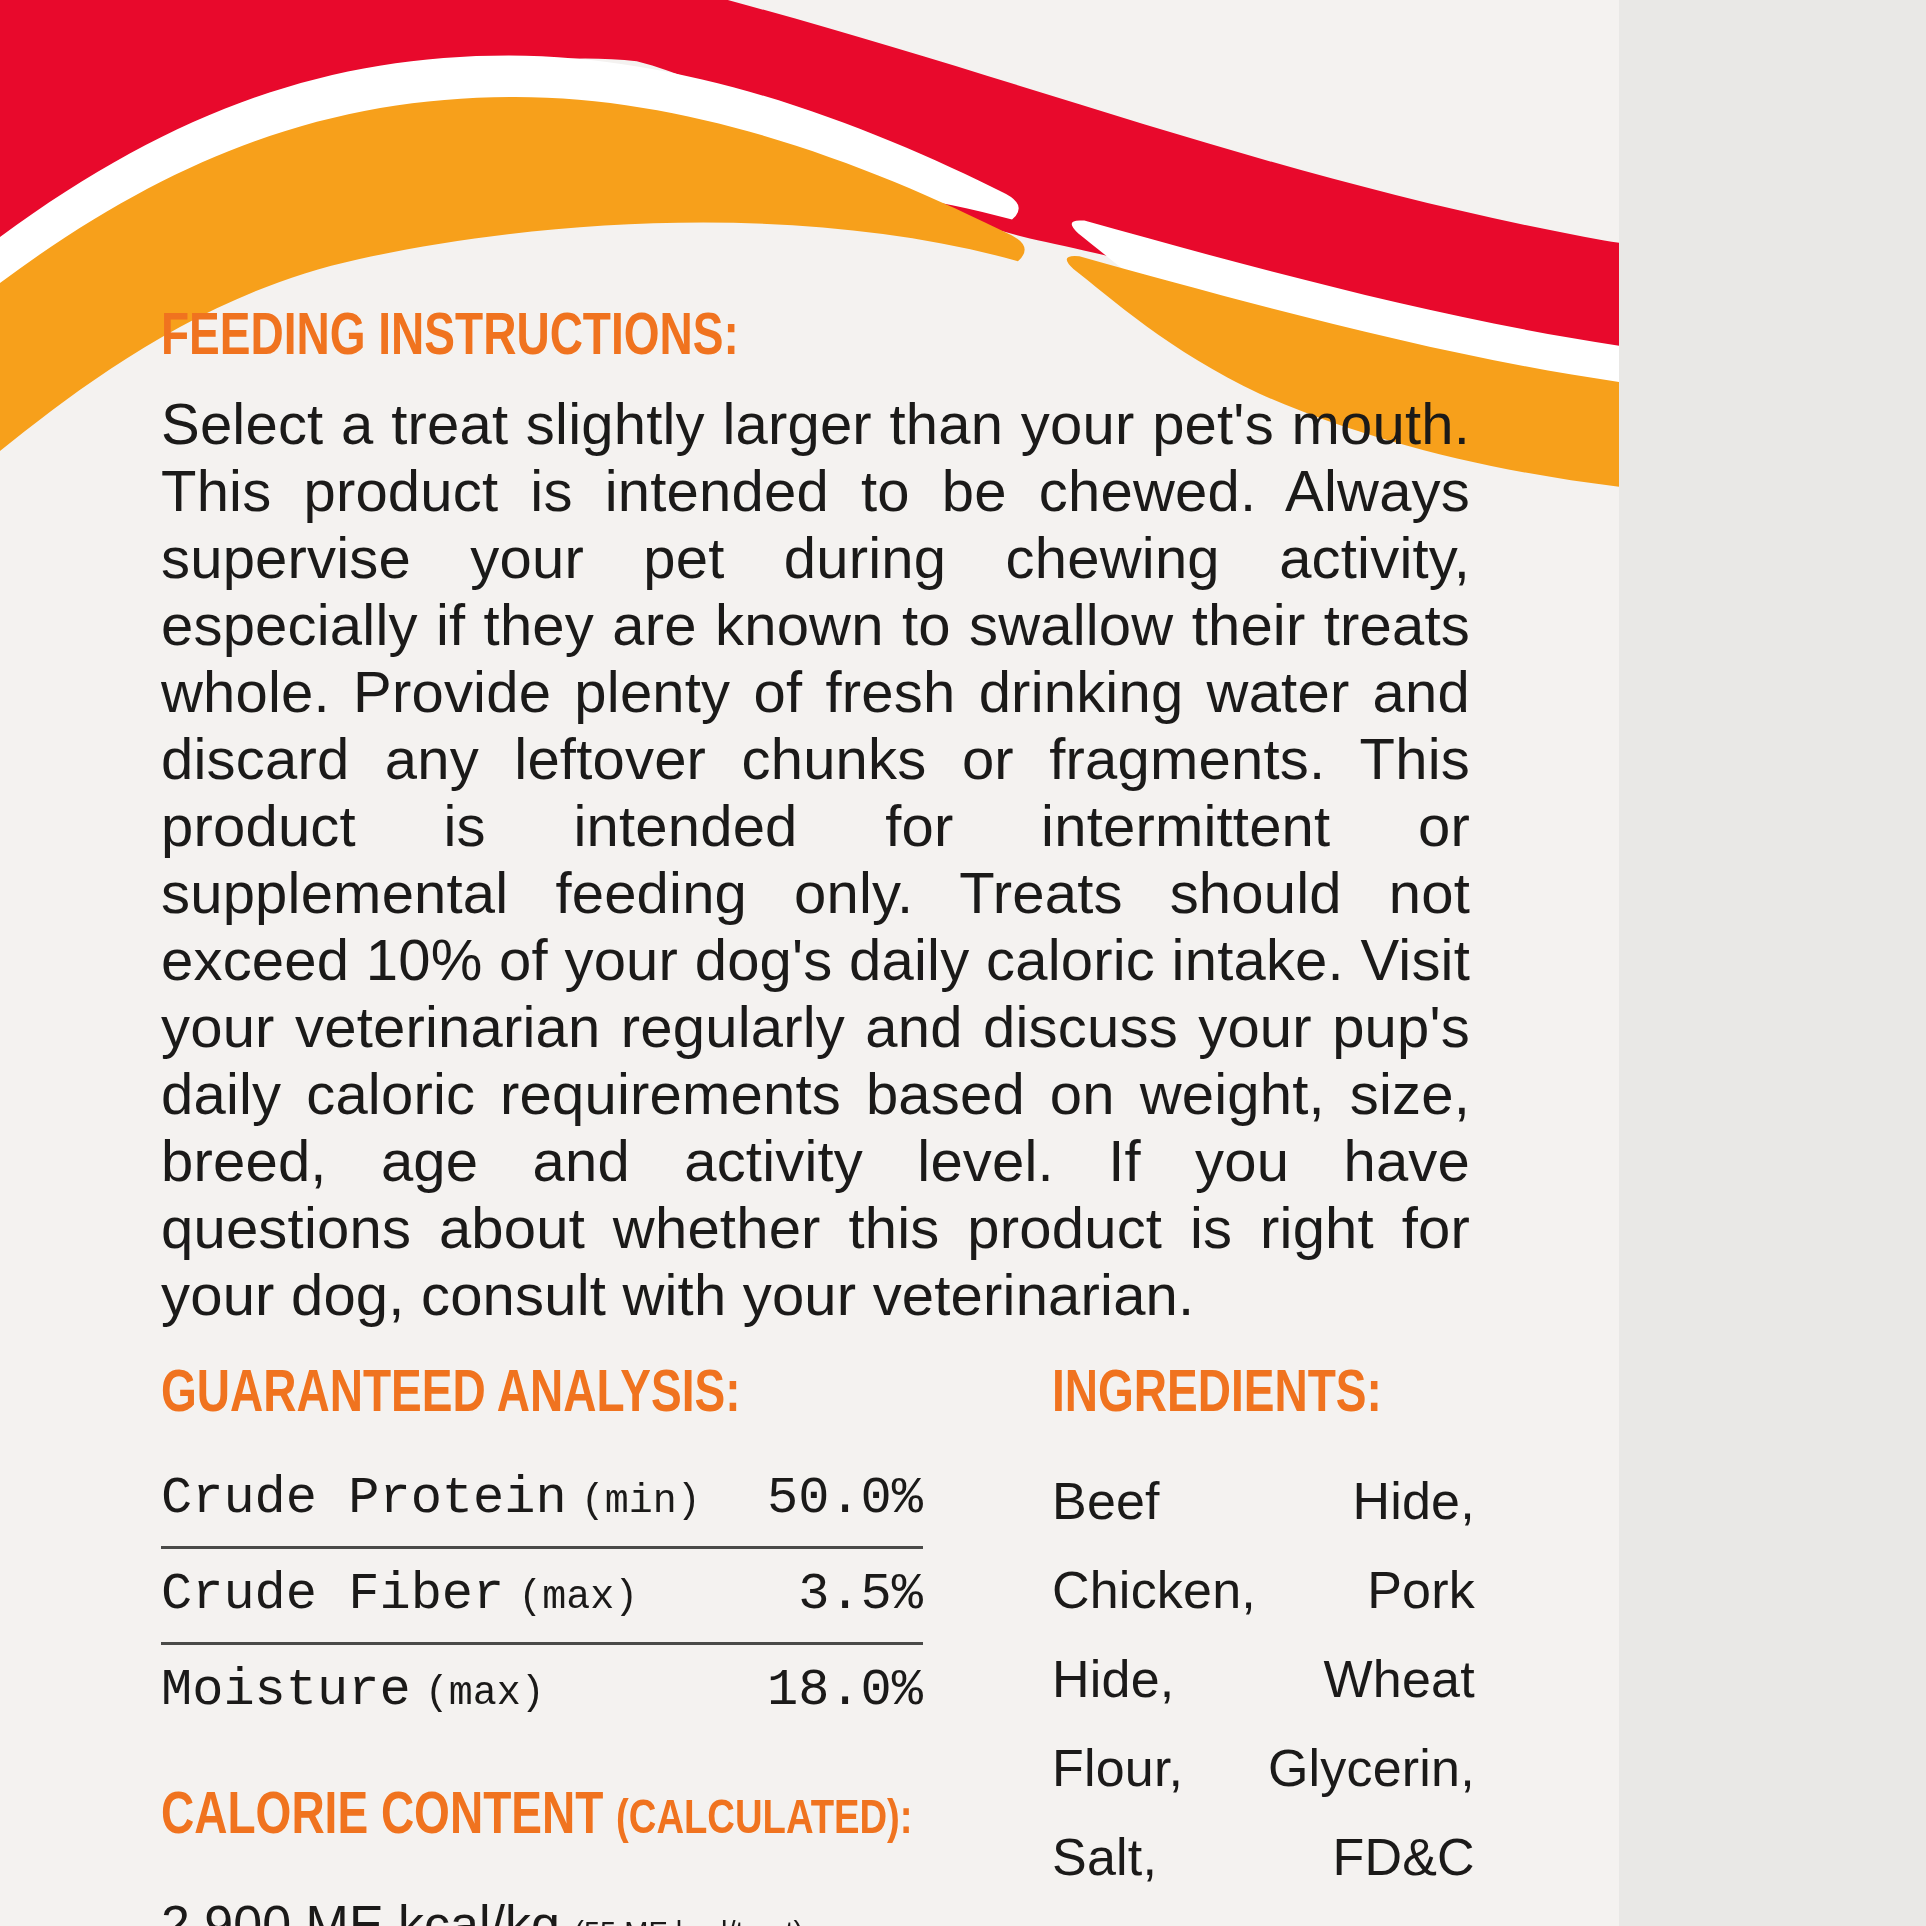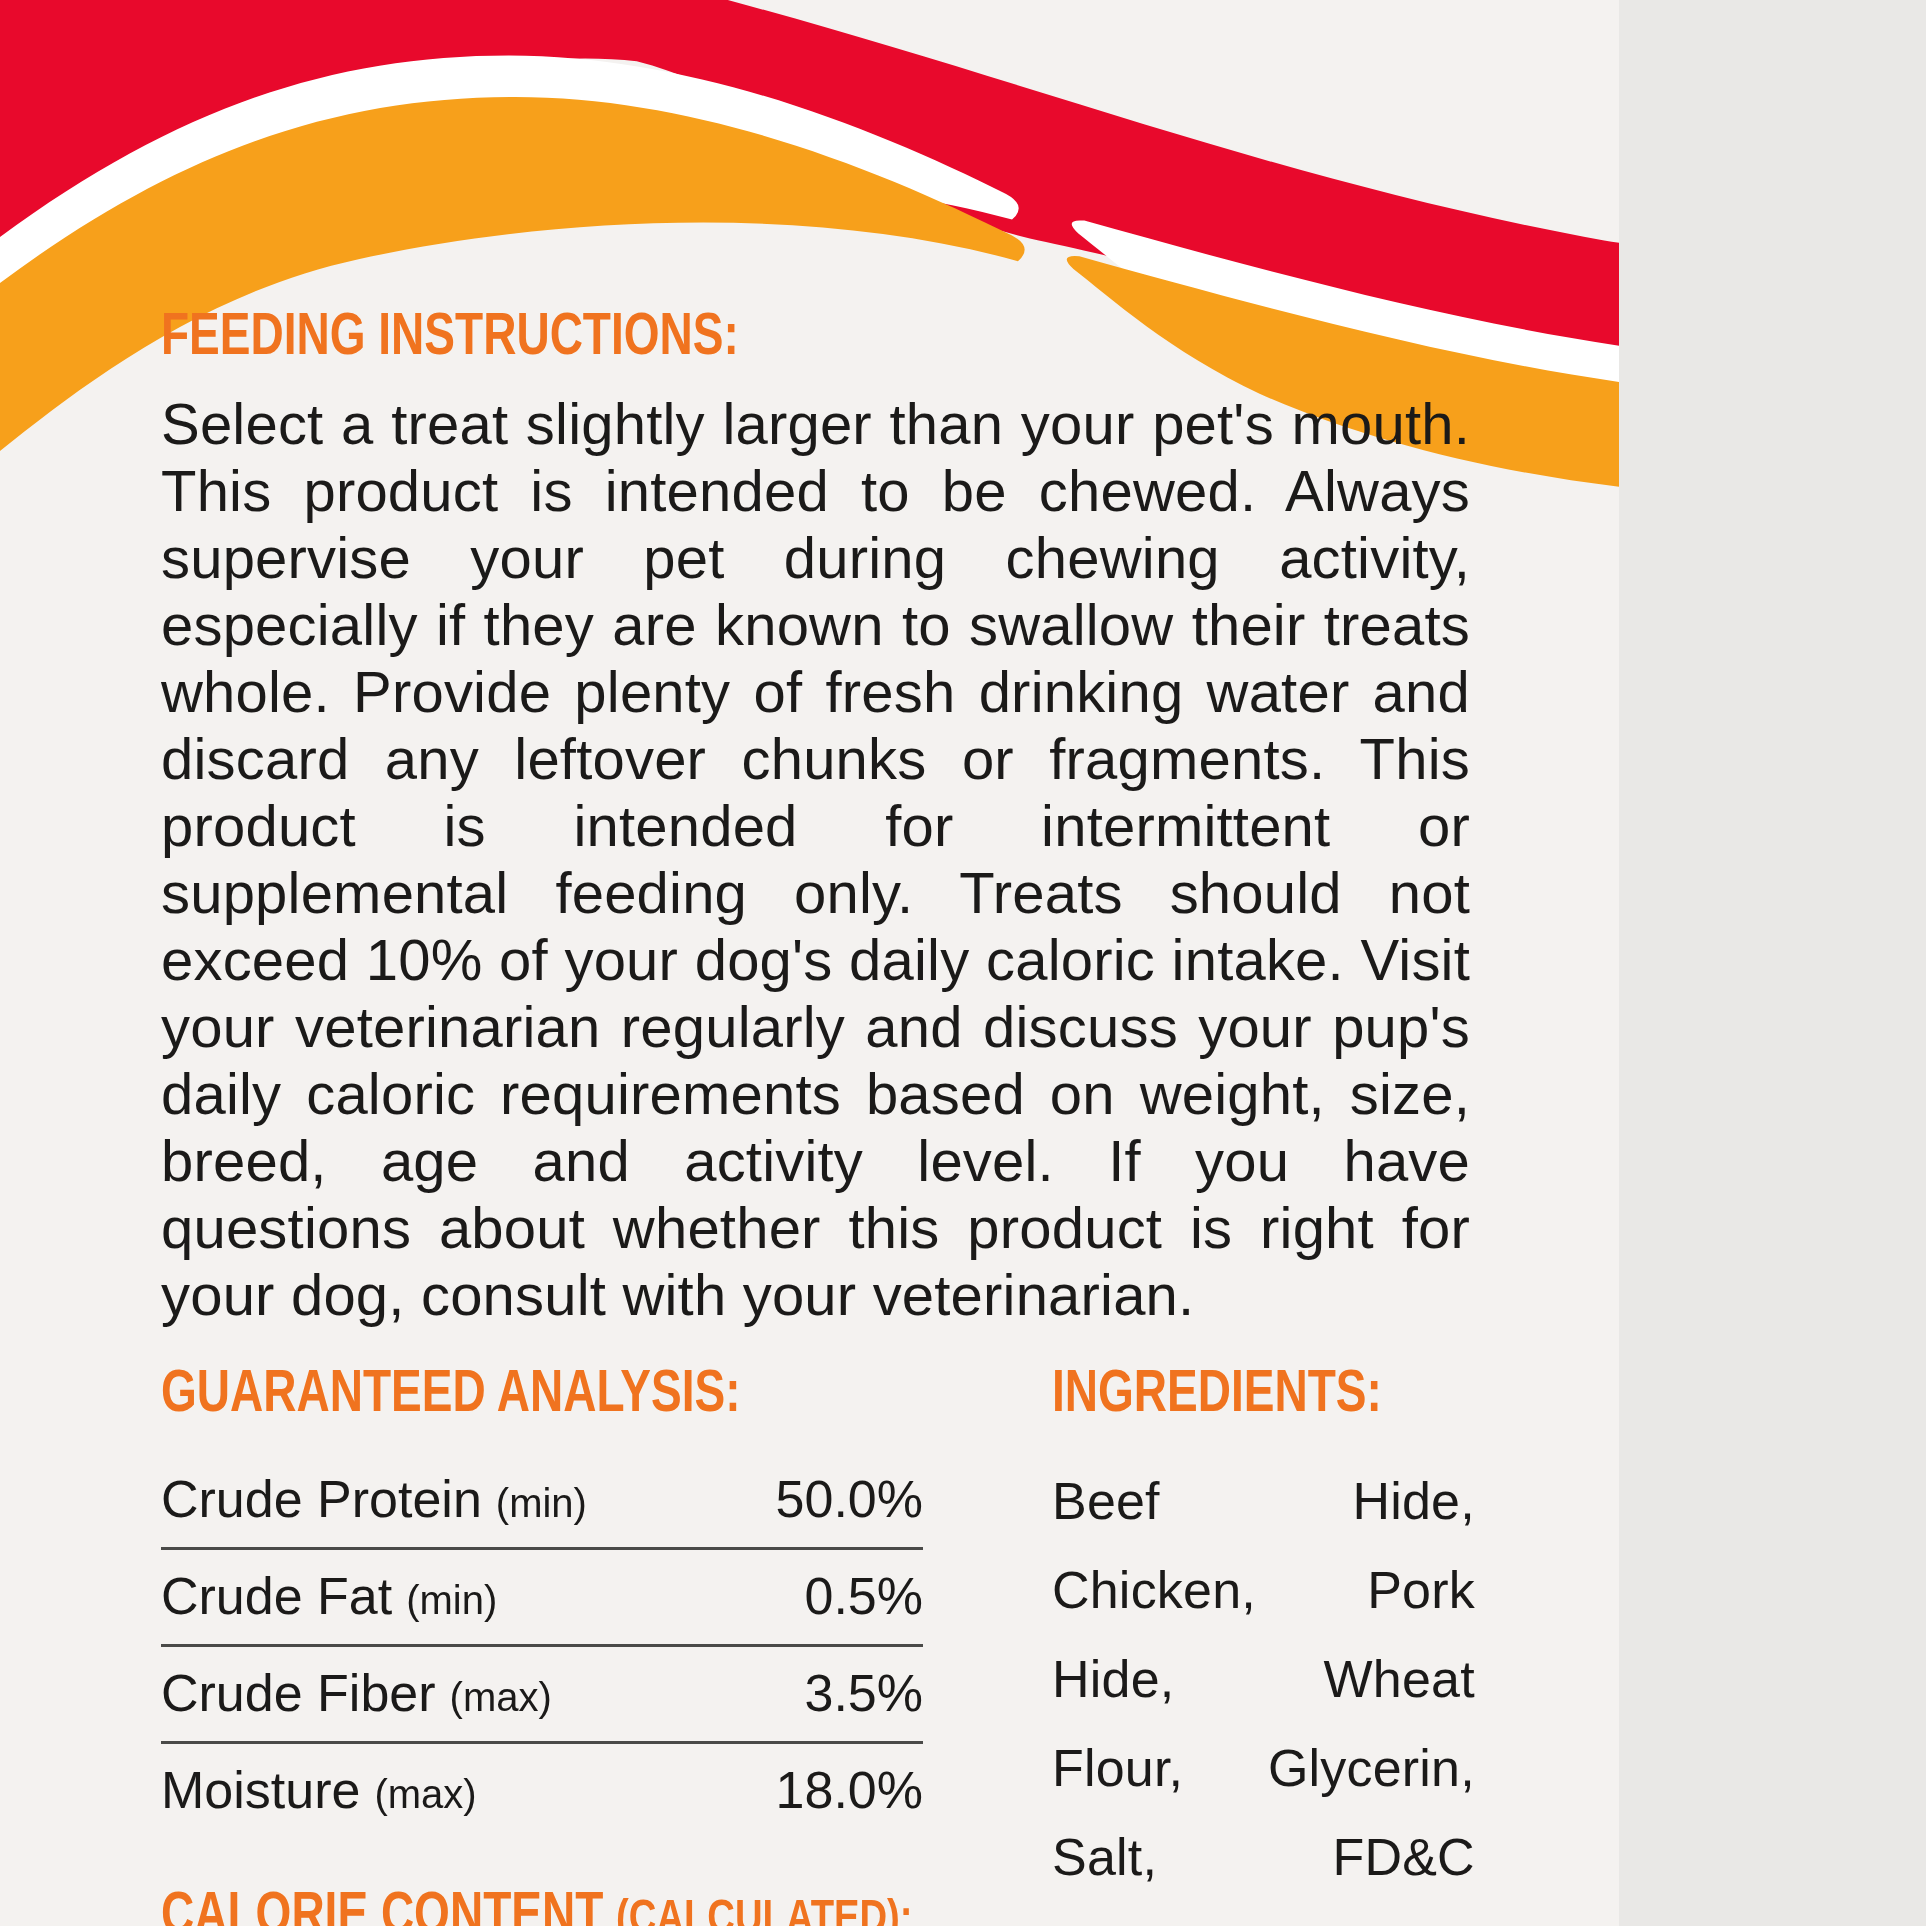--- a/index.html
+++ b/index.html
@@ -33,20 +33,21 @@
     letter-spacing:0.2px;
   }
   .columns{display:flex;margin-top:34px;}
   .col-left{width:762px;flex:0 0 762px;}
   .col-right{flex:1;margin-left:129px;}
   .ga-table{margin-top:32px;}
   .ga-row{
     display:flex;align-items:baseline;justify-content:space-between;
     padding:16px 0 18px 0;
     font-size:52px;
+    font-family:Liberation Mono, monospace;
   }
   .ga-row.ruled{border-bottom:3px solid #4a4a48;}
   .ga-label{white-space:nowrap;}
   .ga-qualifier{font-size:40px;margin-left:14px;}
   .ga-value{white-space:nowrap;}
   .calorie-heading{margin-top:46px;margin-bottom:0;}
   .calorie-line{margin-top:51px;font-size:52px;white-space:nowrap;}
   .calorie-note{font-size:29px;}
   .ingredients-text{
     font-size:52px;
@@ -83,24 +84,20 @@
 
       <div class="col-left">
         <h2 class="sec-heading">GUARANTEED ANALYSIS:</h2>
 
         <div class="ga-table">
           <div class="ga-row ruled">
             <span class="ga-label"><span>Crude Protein</span><span class="ga-qualifier">(min)</span></span>
             <span class="ga-value">50.0%</span>
           </div>
           <div class="ga-row ruled">
-            <span class="ga-label"><span>Crude Fat</span><span class="ga-qualifier">(min)</span></span>
-            <span class="ga-value">0.5%</span>
-          </div>
-          <div class="ga-row ruled">
             <span class="ga-label"><span>Crude Fiber</span><span class="ga-qualifier">(max)</span></span>
             <span class="ga-value">3.5%</span>
           </div>
           <div class="ga-row">
             <span class="ga-label"><span>Moisture</span><span class="ga-qualifier">(max)</span></span>
             <span class="ga-value">18.0%</span>
           </div>
         </div>
 
         <h2 class="sec-heading calorie-heading"><span>CALORIE CONTENT</span> <span class="sub">(CALCULATED):</span></h2>

